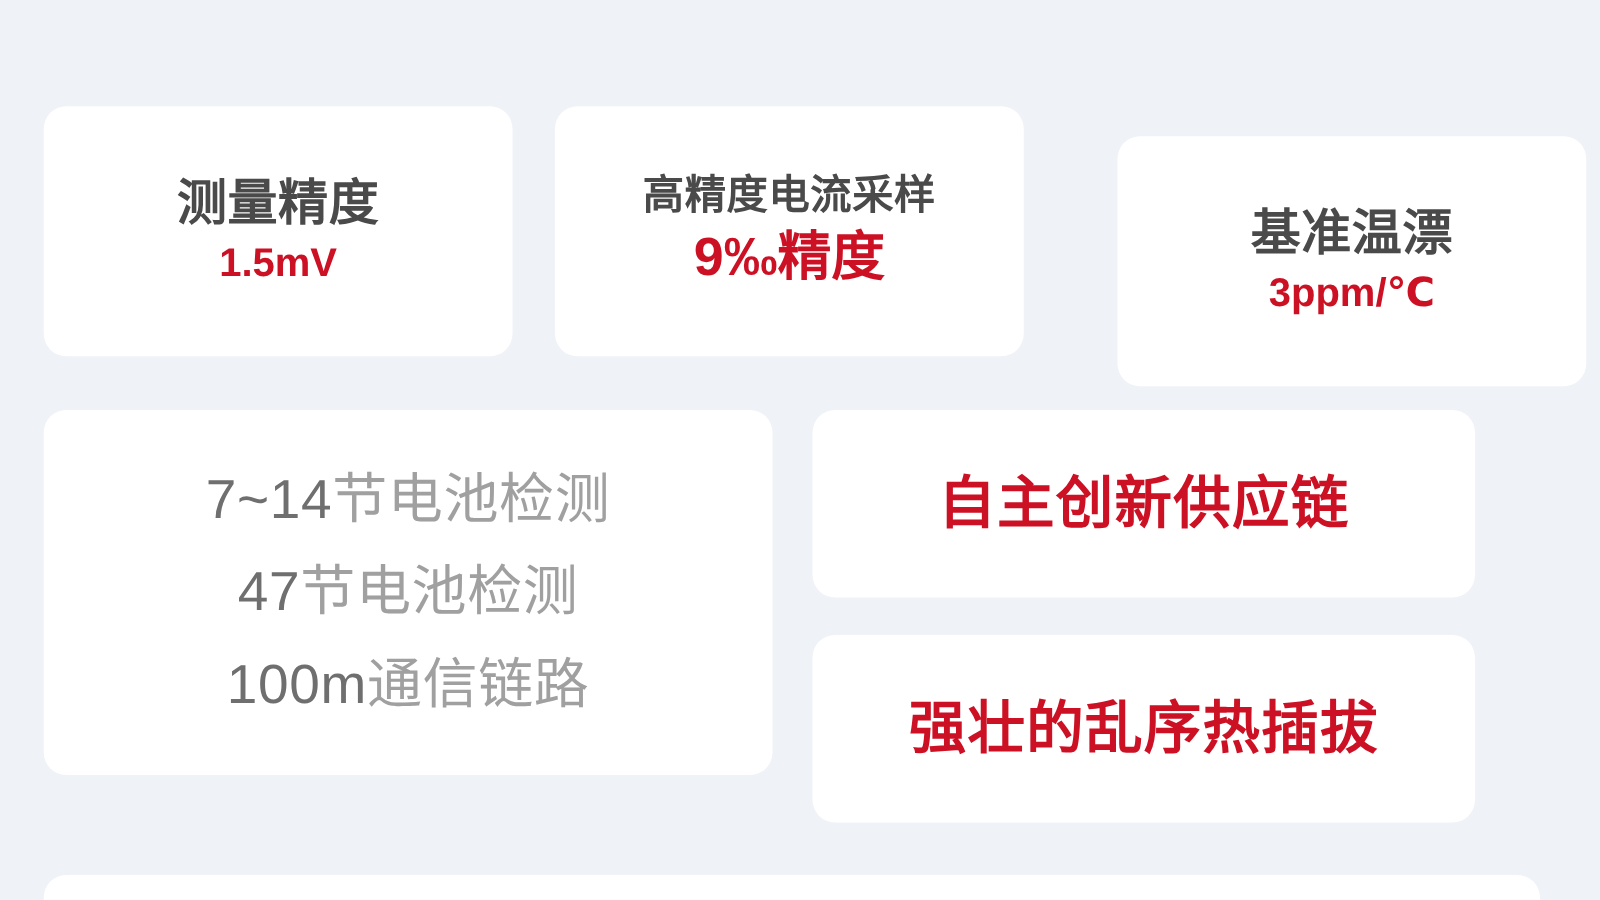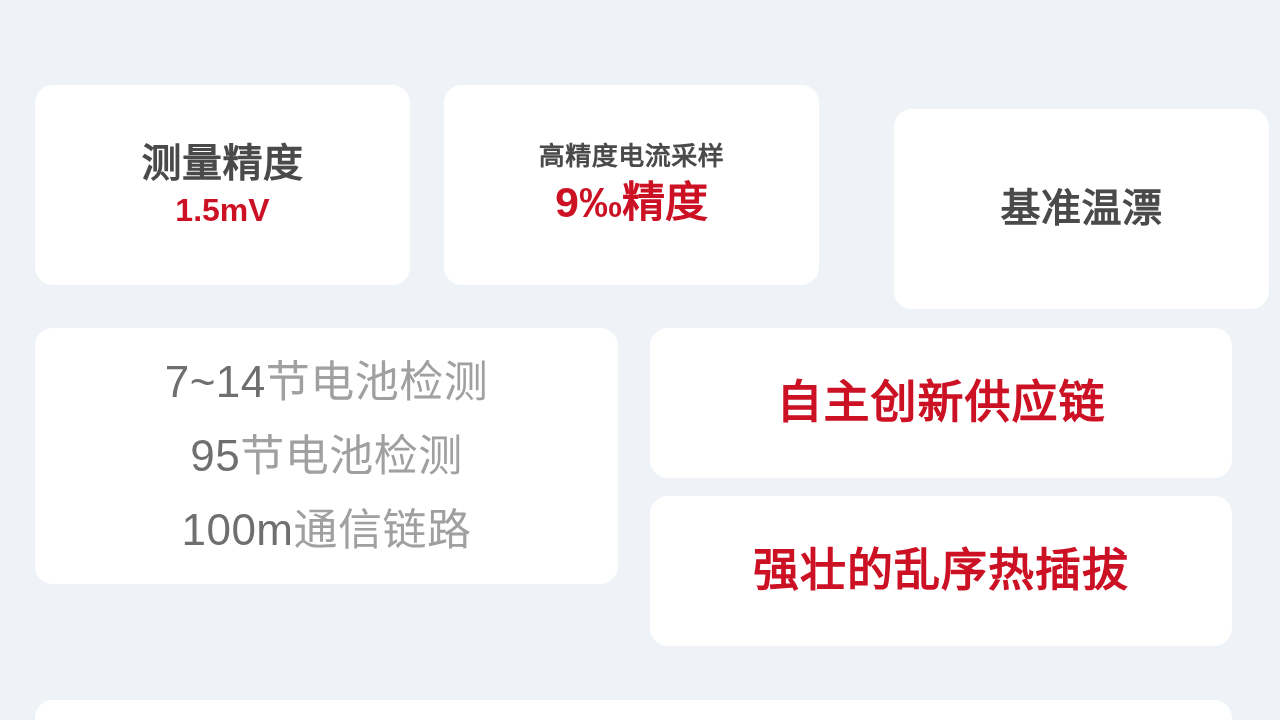--- a/index.html
+++ b/index.html
@@ -52,51 +52,51 @@
     white-space: nowrap;
   }
   .stat-value {
     font-size: 32px;
     font-weight: bold;
     color: #cc1124;
     line-height: 1.22;
     margin-top: 4px;
     white-space: nowrap;
   }
-  #stat-card-1 .stat-title { font-size: 26px; }
+  #stat-card-1 .stat-title { font-size: 33px; }
   #stat-card-1 .stat-value { font-size: 43px; }
 
   
   #spec-list-card {
     left: 35px;
     top: 328px;
     width: 583px;
-    height: 256px;
+    height: 292px;
     justify-content: center;
   }
   .spec-line {
     font-size: 44px;
     font-weight: normal;
     color: #a0a0a0;
     line-height: 1.0;
     padding: 15px 0;
     white-space: nowrap;
     letter-spacing: 0.5px;
   }
   .spec-num {
     color: #6f6f6f;
   }
 
   
   .highlight-card {
     left: 650px;
-    width: 582px;
+    width: 530px;
   }
   #highlight-card-0 { top: 328px; height: 150px; }
-  #highlight-card-1 { top: 496px; height: 150px; font-family: Liberation Serif, serif; }
+  #highlight-card-1 { top: 508px; height: 150px; font-family: Liberation Serif, serif; }
 
   .highlight-text {
     font-size: 46px;
     font-weight: bold;
     color: #cc1124;
     line-height: 1.2;
     letter-spacing: 1px;
     white-space: nowrap;
   }
 
@@ -119,28 +119,29 @@
     <div class="stat-value">1.5mV</div>
   </div>
 
   <div class="card stat-card" id="stat-card-1">
     <div class="stat-title">高精度电流采样</div>
     <div class="stat-value">9‰精度</div>
   </div>
 
   <div class="card stat-card" id="stat-card-2">
     <div class="stat-title">基准温漂</div>
+    <div class="stat-value">3ppm/℃</div>
   </div>
 
   <div class="card" id="spec-list-card">
     <div class="spec-line">
       <span class="spec-num">7~14</span><span>节电池检测</span>
     </div>
     <div class="spec-line">
-      <span class="spec-num">95</span><span>节电池检测</span>
+      <span class="spec-num">47</span><span>节电池检测</span>
     </div>
     <div class="spec-line">
       <span class="spec-num">100m</span><span>通信链路</span>
     </div>
   </div>
 
   <div class="card highlight-card" id="highlight-card-0">
     <div class="highlight-text">自主创新供应链</div>
   </div>
 

